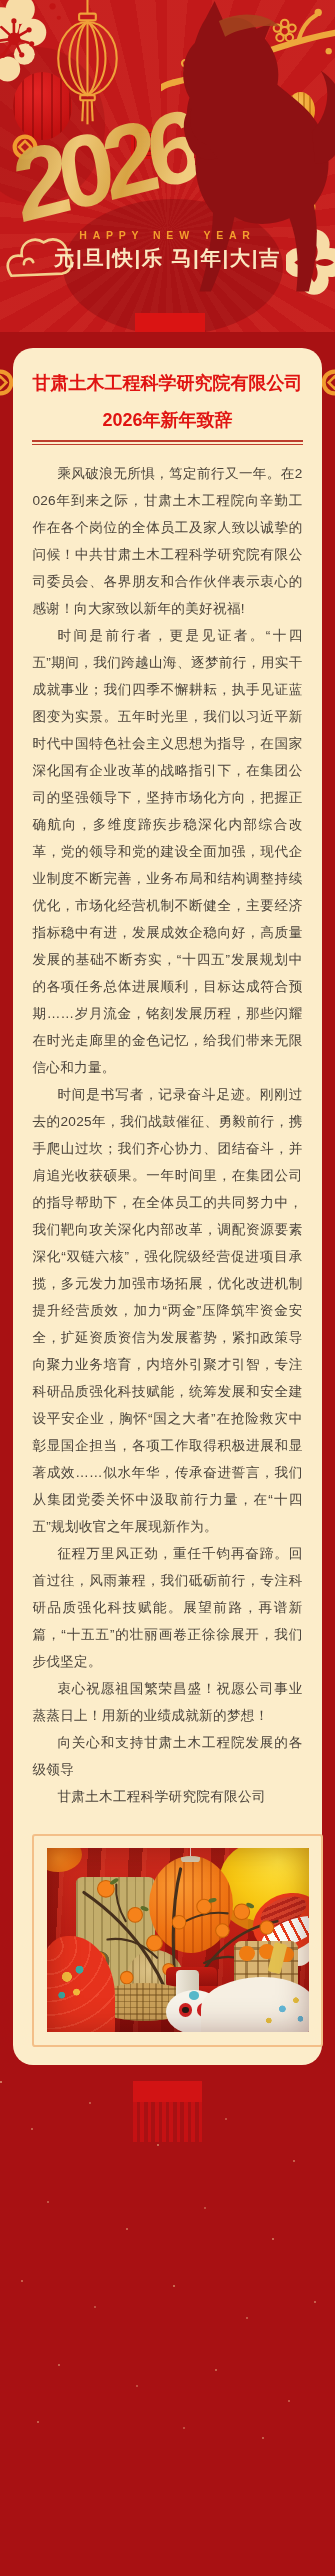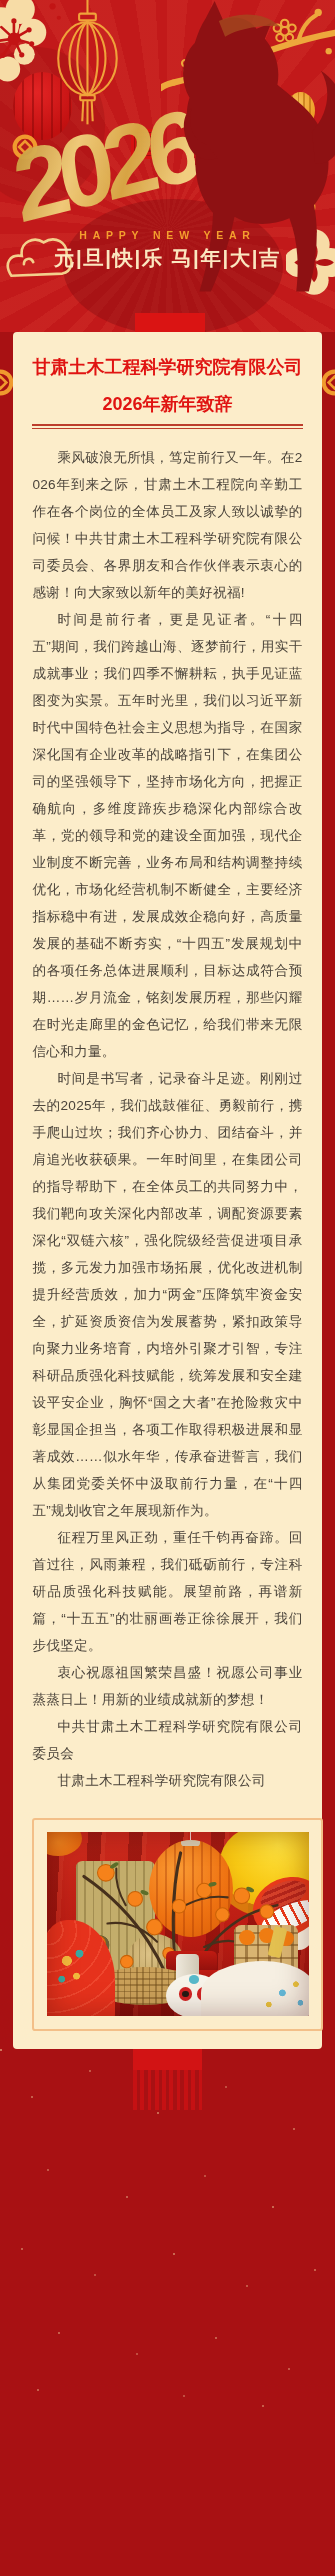--- a/index.html
+++ b/index.html
@@ -57,21 +57,21 @@
   .lantern-outline{position:absolute;left:54px;top:0;z-index:2}
   .branch-right{position:absolute;left:161px;top:4.2px;z-index:2}
   .horse{position:absolute;left:156px;top:0;z-index:4}
 
   
   .edge-coin{position:absolute;z-index:1}
   .edge-coin.left{left:-13.6px;top:368px}
   .edge-coin.right{right:-13.6px;top:368px}
 
   
-  .card{position:relative;z-index:2;margin:0 13px;background:var(--card-bg);border-radius:4px;
+  .card{position:relative;z-index:2;margin:16px 13px;background:var(--card-bg);border-radius:20px;
     padding:24px 19.4px 18px;flex:0 0 auto}
   .card-title{color:var(--title-red);font-size:18px;line-height:22px;font-weight:700;text-align:center}
   .card-title.t1{margin-bottom:15px}
   .separator{margin-top:9px;height:5.2px;border-top:2.1px solid var(--separator-red);border-bottom:1px solid var(--separator-red)}
   .body-text{margin-top:14.7px}
   .body-text p{font-size:13.6px;line-height:27px;color:var(--body-text);text-align:justify;text-indent:25px;
     letter-spacing:0.3px;word-break:break-all}
   .body-text p.no-indent{text-indent:0}
   .photo-frame{margin:24px auto 0;width:291px;border:2.1px solid var(--frame-border);border-radius:3.1px;padding:12.6px}
   .photo{position:relative;width:262px;height:184px;overflow:hidden;border-radius:1px;background:#b71a12}
@@ -324,21 +324,21 @@
     <div class="card-title t1">甘肃土木工程科学研究院有限公司</div>
     <div class="card-title t2">2026年新年致辞</div>
     <div class="separator"></div>
 
     <div class="body-text">
       <p>乘风破浪无所惧，笃定前行又一年。在2026年到来之际，甘肃土木工程院向辛勤工作在各个岗位的全体员工及家人致以诚挚的问候！中共甘肃土木工程科学研究院有限公司委员会、各界朋友和合作伙伴表示衷心的感谢！向大家致以新年的美好祝福!</p>
       <p>时间是前行者，更是见证者。“十四五”期间，我们跨越山海、逐梦前行，用实干成就事业；我们四季不懈耕耘，执手见证蓝图变为实景。五年时光里，我们以习近平新时代中国特色社会主义思想为指导，在国家深化国有企业改革的战略指引下，在集团公司的坚强领导下，坚持市场化方向，把握正确航向，多维度蹄疾步稳深化内部综合改革，党的领导和党的建设全面加强，现代企业制度不断完善，业务布局和结构调整持续优化，市场化经营机制不断健全，主要经济指标稳中有进，发展成效企稳向好，高质量发展的基础不断夯实，“十四五”发展规划中的各项任务总体进展顺利，目标达成符合预期……岁月流金，铭刻发展历程，那些闪耀在时光走廊里的金色记忆，给我们带来无限信心和力量。</p>
       <p>时间是书写者，记录奋斗足迹。刚刚过去的2025年，我们战鼓催征、勇毅前行，携手爬山过坎；我们齐心协力、团结奋斗，并肩追光收获硕果。一年时间里，在集团公司的指导帮助下，在全体员工的共同努力中，我们靶向攻关深化内部改革，调配资源要素深化“双链六核”，强化院级经营促进项目承揽，多元发力加强市场拓展，优化改进机制提升经营质效，加力“两金”压降筑牢资金安全，扩延资质资信为发展蓄势，紧扣政策导向聚力业务培育，内培外引聚才引智，专注科研品质强化科技赋能，统筹发展和安全建设平安企业，胸怀“国之大者”在抢险救灾中彰显国企担当，各项工作取得积极进展和显著成效……似水年华，传承奋进誓言，我们从集团党委关怀中汲取前行力量，在“十四五”规划收官之年展现新作为。</p>
       <p>征程万里风正劲，重任千钧再奋蹄。回首过往，风雨兼程，我们砥砺前行，专注科研品质强化科技赋能。展望前路，再谱新篇，“十五五”的壮丽画卷正徐徐展开，我们步伐坚定。</p>
       <p>衷心祝愿祖国繁荣昌盛！祝愿公司事业蒸蒸日上！用新的业绩成就新的梦想！</p>
-      <p>中共甘肃土木工程科学研究院有限公司委员会</p>
+      <p>向关心和支持甘肃土木工程院发展的各级领导</p>
       <p>甘肃土木工程科学研究院有限公司</p>
     </div>
 
     <div class="photo-frame">
       <div class="photo">
         <div class="ph ph-bg"></div>
         <div class="ph ph-drapes"></div>
         <div class="ph ph-panel"></div>
         <div class="ph ph-ball"></div>
         <div class="ph ph-lantern-corner"></div>

